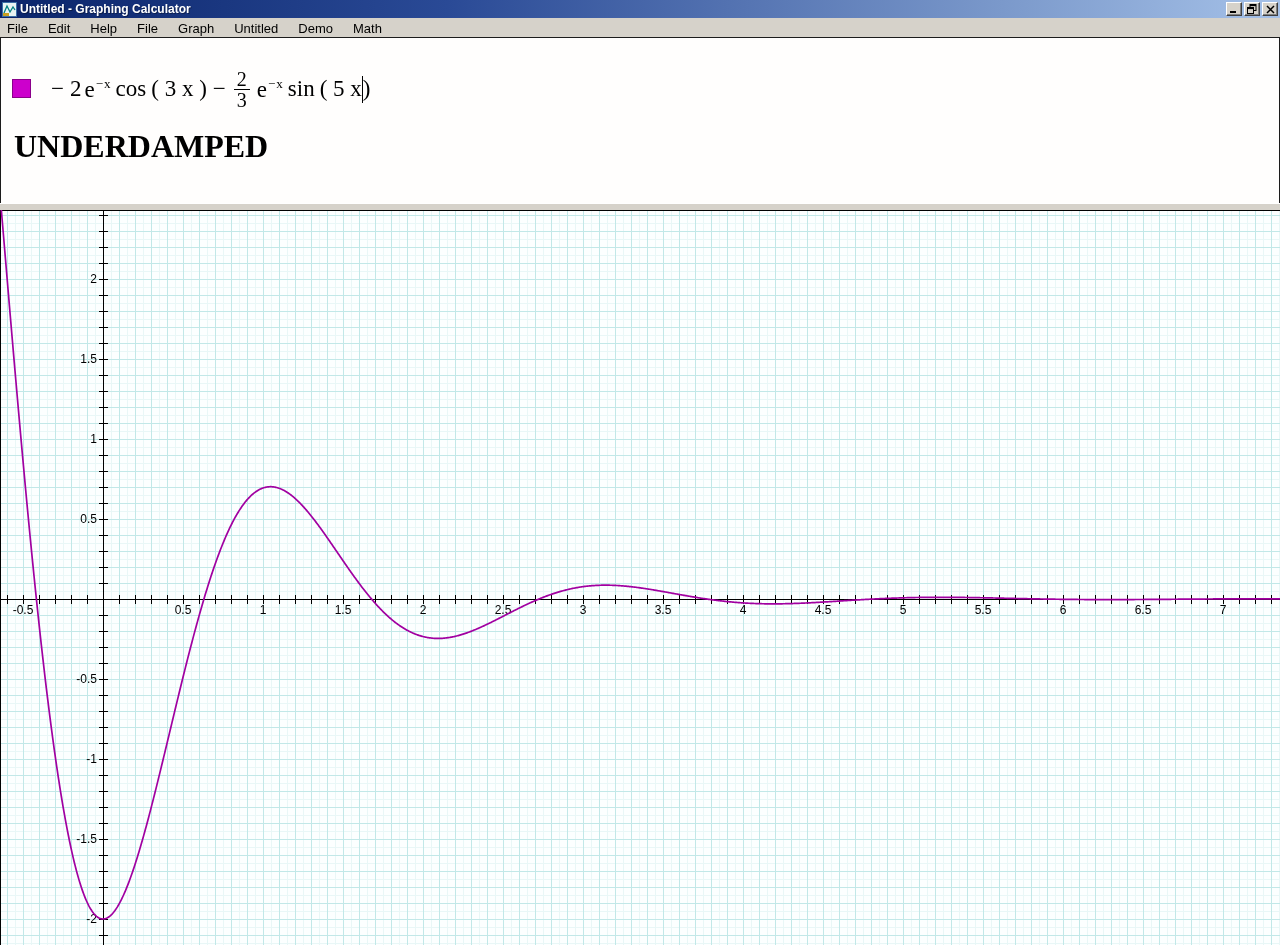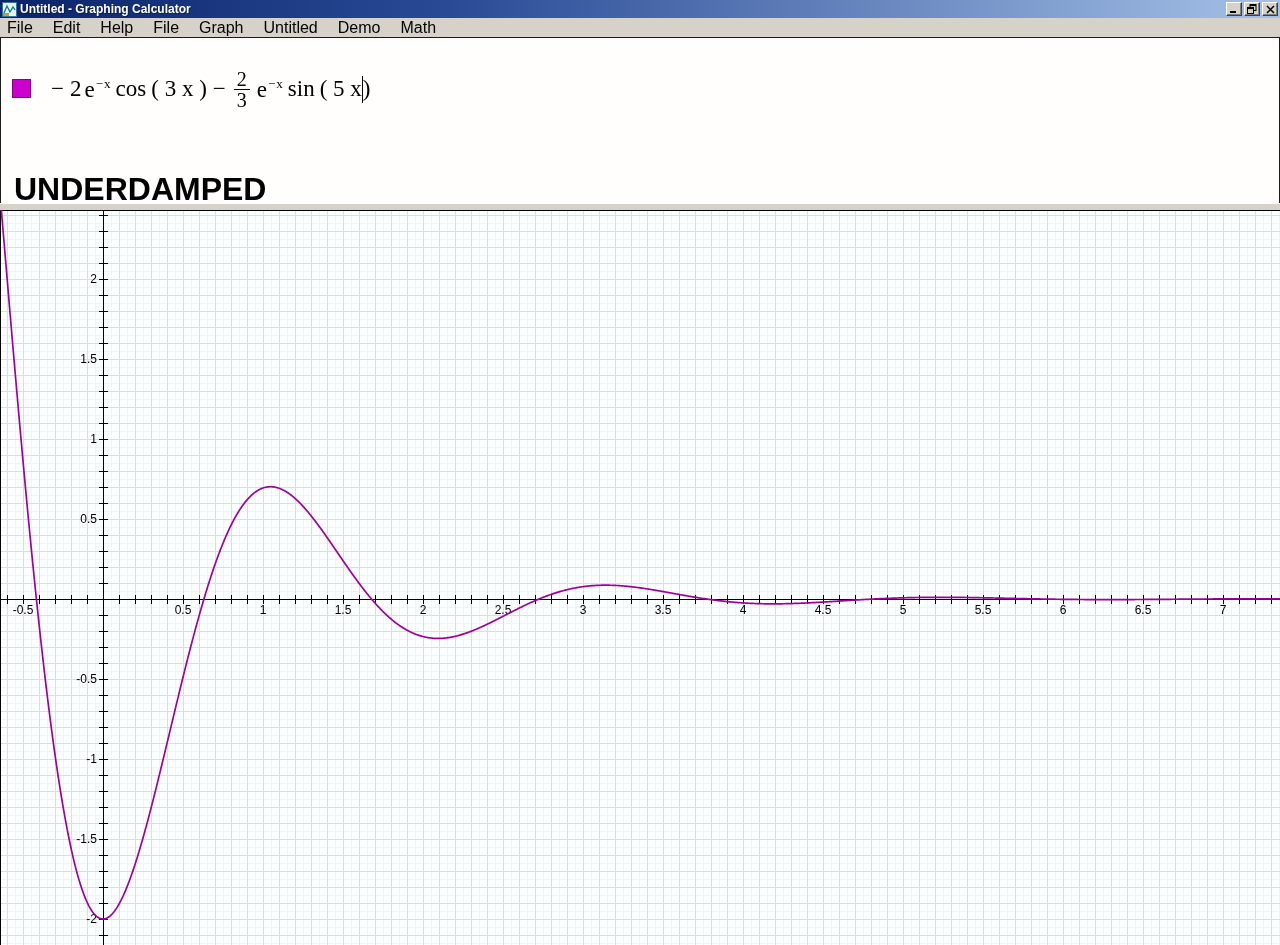--- a/index.html
+++ b/index.html
@@ -19,21 +19,21 @@
   .winbtns{position:absolute;right:2px;top:2px;display:flex;gap:2px;}
   .winbtn{
     width:16px;height:14px;padding:0;margin:0;
     background:#d6d2ca;border:1px solid;border-color:#ffffff #404040 #404040 #ffffff;
     box-shadow:inset -1px -1px 0 #808080;
     display:flex;align-items:center;justify-content:center;cursor:default;
   }
   
   .menubar{
     position:absolute;left:0;top:18px;width:1280px;height:19px;
-    background:#d6d2ca;display:flex;align-items:center;font-size:16px;color:#000;
+    background:#d6d2ca;display:flex;align-items:flex-end;font-size:13px;color:#000;
     border-bottom:7px solid #1d4ed8;
   }
   .menu-item{padding:1px 7px;margin-right:6px;white-space:nowrap;}
   .menu-item:first-child{margin-left:0;}
   
   .eq-panel{
     position:absolute;left:0;top:37px;width:1278px;height:166px;
     background:#fffefd;border:1px solid #1c1c1c;border-bottom:none;
   }
   .swatch{
@@ -50,22 +50,21 @@
   .eq-sup{font-size:13px;vertical-align:9px;letter-spacing:1px;margin-left:1px;}
   .eq-fn{margin:0 5px 0 4px;}
   .eq-frac{display:inline-block;text-align:center;vertical-align:middle;margin:0 2px;}
   .eq-frac .num,.eq-frac .den{display:block;font-size:20px;line-height:20px;padding:0 3px;}
   .eq-frac .den{border-top:1px solid #000;}
   .eq-e{margin-left:5px;}
   .caret{display:inline-block;width:1px;height:27px;background:#000;vertical-align:-5px;}
   .caption{
     position:absolute;left:13px;top:90px;
     font-size:32px;font-weight:800;letter-spacing:0px;color:#000;
-    font-family:Liberation Sans, sans-serif;
-    margin-top:43px;
+    font-family:Liberation Serif, serif;
   }
   
   .splitter{
     position:absolute;left:0;top:203px;width:1280px;height:7px;
     background:#d6d2ca;border-top:1px solid #ffffff;box-sizing:border-box;
     cursor:row-resize;
   }
   
   .graph{
     position:absolute;left:0;top:210px;width:1280px;height:735px;

